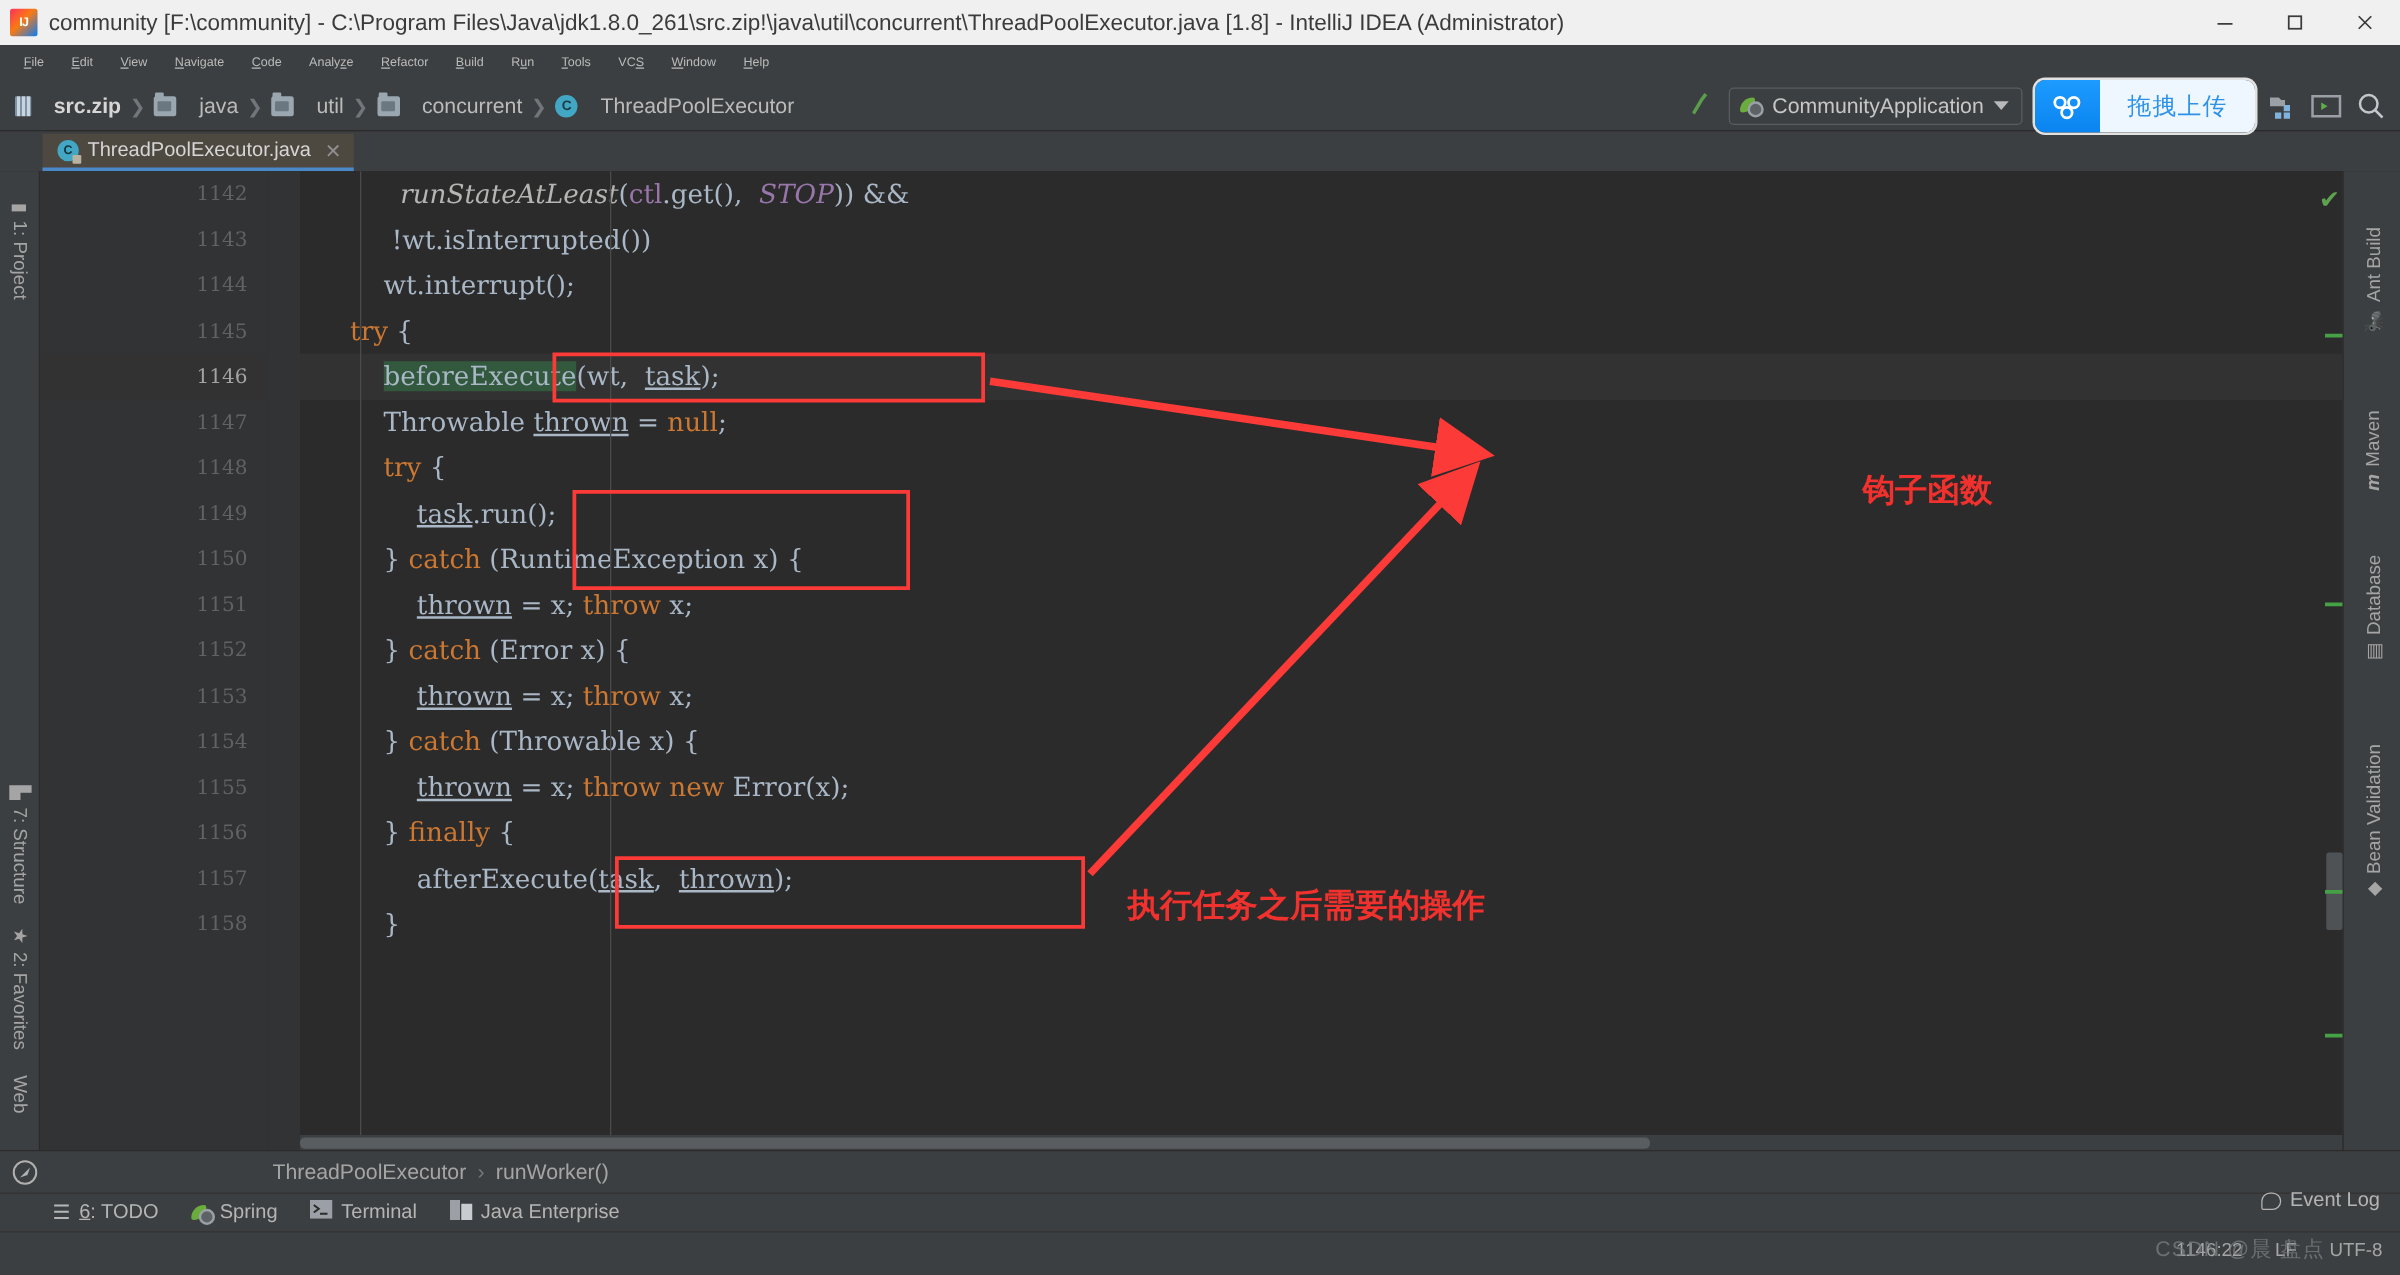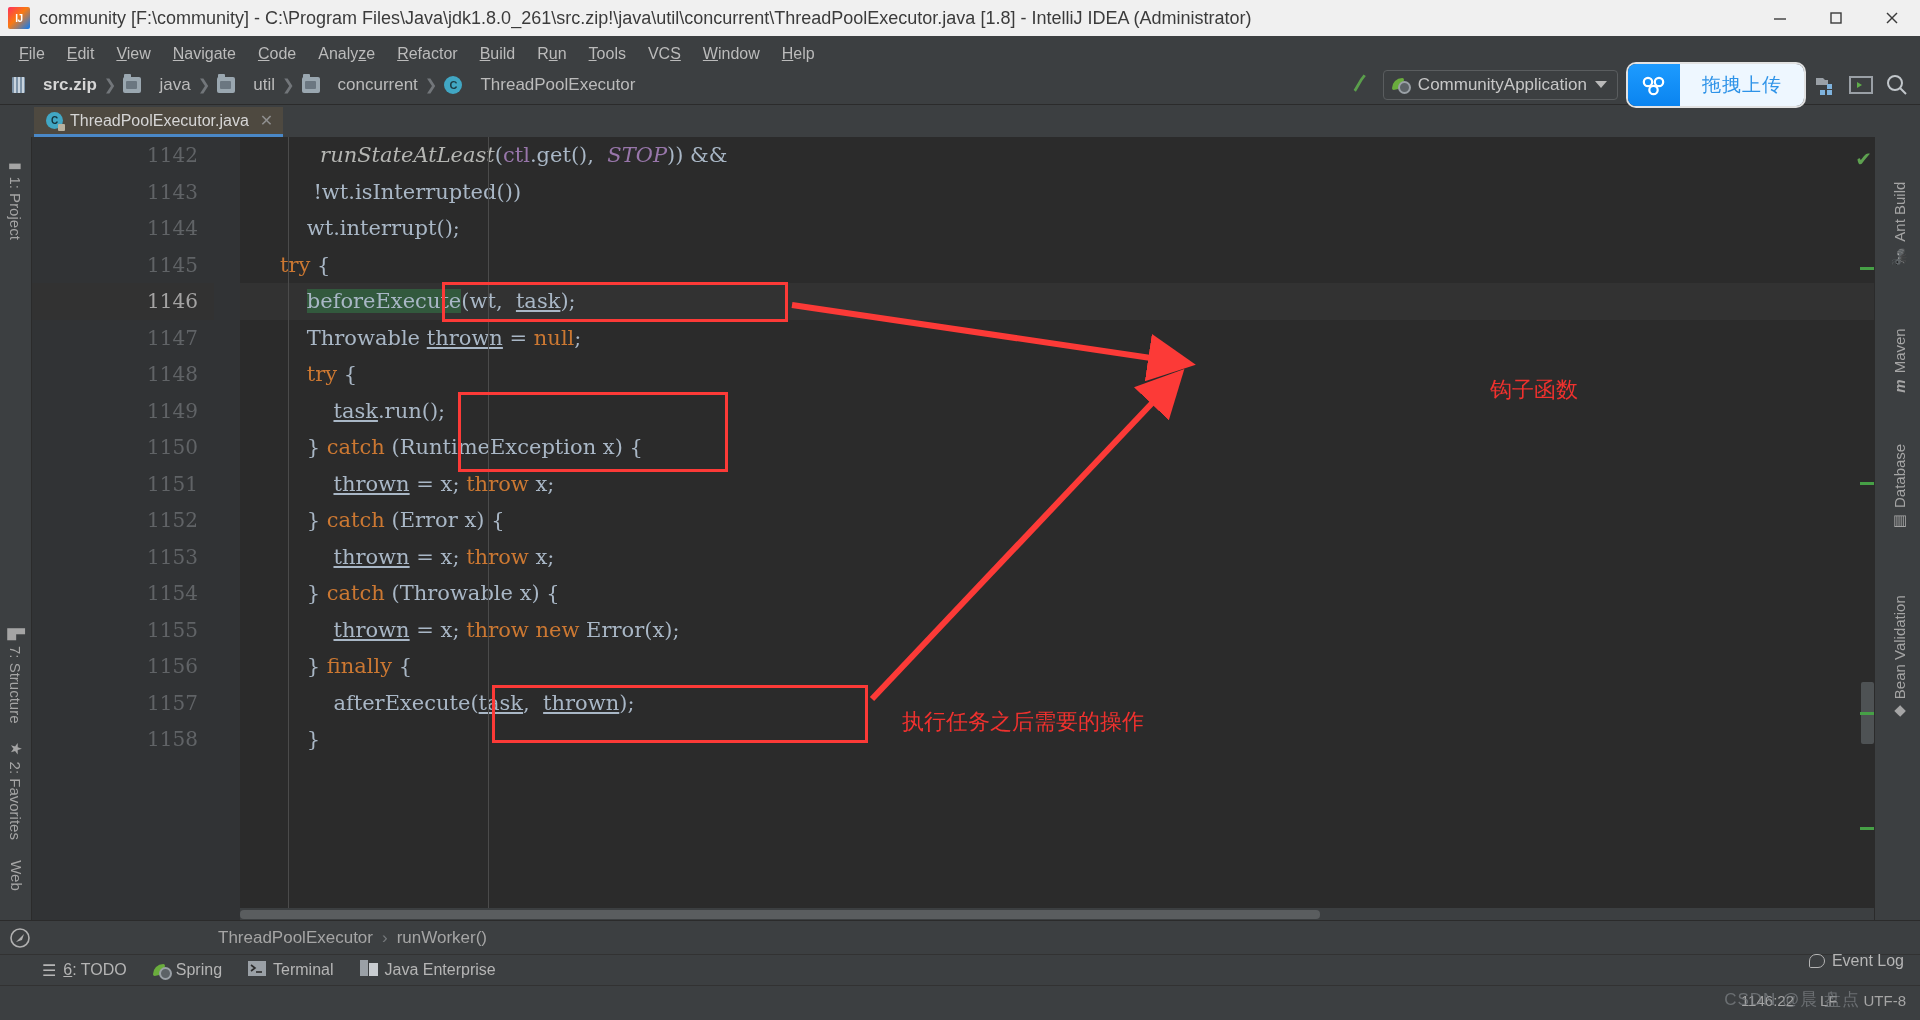--- a/index.html
+++ b/index.html
@@ -30,22 +30,22 @@
   .title-text { white-space: nowrap; }
   .win-btns { position: absolute; right: 0; top: 0; height: 36px; display: flex; }
   .win-btn {
     width: 56px; height: 36px; display: flex; align-items: center;
     justify-content: center; color: #4a4a4a; font-size: 16px;
   }
   .win-btn svg { display: block; }
 
   
   .menubar {
-    height: 29px; background: #3c3f41; display: flex; align-items: flex-end;
-    padding-left: 8px; color: #bbbbbb; font-size: 16px;
+    height: 29px; background: #3c3f41; display: flex; align-items: center;
+    padding-left: 8px; color: #bbbbbb; font-size: 10px;
   }
   .menu-item { padding: 2px 11px; white-space: nowrap; }
   .menu-item u { text-decoration: underline; }
 
   
   .navbar {
     height: 40px; background: #3c3f41; display: flex; align-items: center;
     padding-left: 10px; color: #bbbbbb; font-size: 17px;
     border-bottom: 1px solid #2b2b2b; position: relative;
   }
@@ -120,21 +120,21 @@
   .vtab {
     position: absolute; left: 50%; transform: translateX(-50%) rotate(90deg);
     transform-origin: center; white-space: nowrap; color: #a5a5a5; font-size: 15px;
     display: flex; align-items: center; gap: 6px;
   }
   .vtab.down { transform: translateX(-50%) rotate(-90deg); }
 
   
   .gutter {
     width: 182px; background: #313335; flex: 0 0 182px; position: relative;
-    color: #606366; font-size: 20px; text-align: right;
+    color: #606366; font-size: 16px; text-align: right;
     font-family: "DejaVu Serif", serif;
   }
   .gline { height: 36.5px; line-height: 36.5px; padding-right: 16px; position: relative; }
   .gline.cur { color: #a4a3a3; background: #323232; }
 
   .foldcol { width: 26px; flex: 0 0 26px; background: #313335; position: relative; }
 
   .code {
     flex: 1; position: relative; background: #2b2b2b; overflow: hidden;
     font-family: "DejaVu Serif", serif; font-size: 21px;
@@ -147,21 +147,21 @@
   .ital { color: #b5b6b3; font-style: italic; }
   .und { text-decoration: underline; }
   .hl { background: #32593d; }
   .indent-guide {
     position: absolute; width: 1px; background: #4b4b4b; top: 0; bottom: 0;
   }
 
   
   .anno { position: absolute; inset: 0; pointer-events: none; }
   .abox { position: absolute; border: 3px solid #fc3a37; }
-  .atext { position: absolute; color: #f0312e; font-size: 22px; font-family: "DejaVu Sans", sans-serif; white-space: nowrap; }
+  .atext { position: absolute; color: #f0312e; font-size: 26px; font-family: "DejaVu Sans", sans-serif; white-space: nowrap; font-weight: bold; }
 
   
   .hscroll-track { position:absolute; left:210px; right:46px; bottom:0; height:12px; background:#3c3f41;}
   .hscroll-thumb { position:absolute; left:0; top:2px; height:9px; width:1080px; background:#5a5d5f; border-radius:4px;}
 
   
   .bcbar {
     height: 34px; background: #3c3f41; display: flex; align-items: center;
     color: #a5a5a5; font-size: 17px; padding-left: 8px; border-top: 1px solid #2b2b2b;
   }

